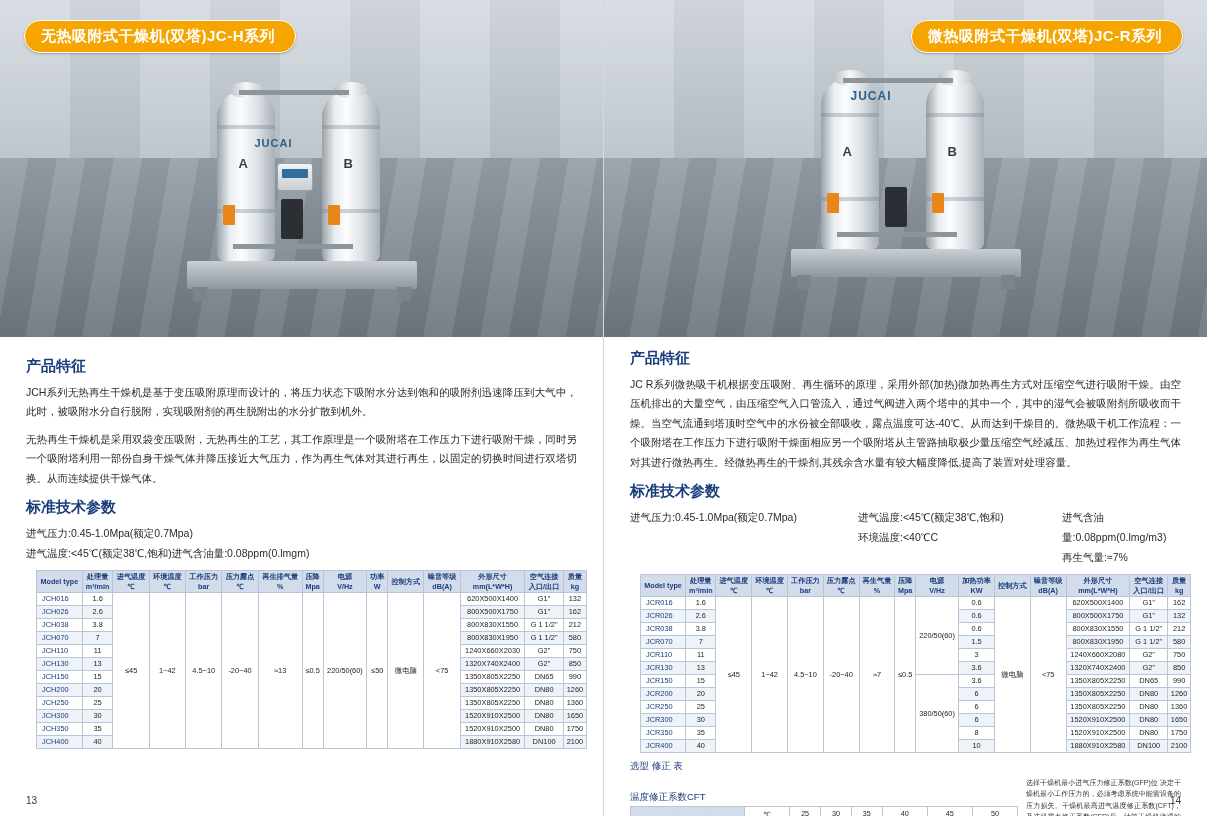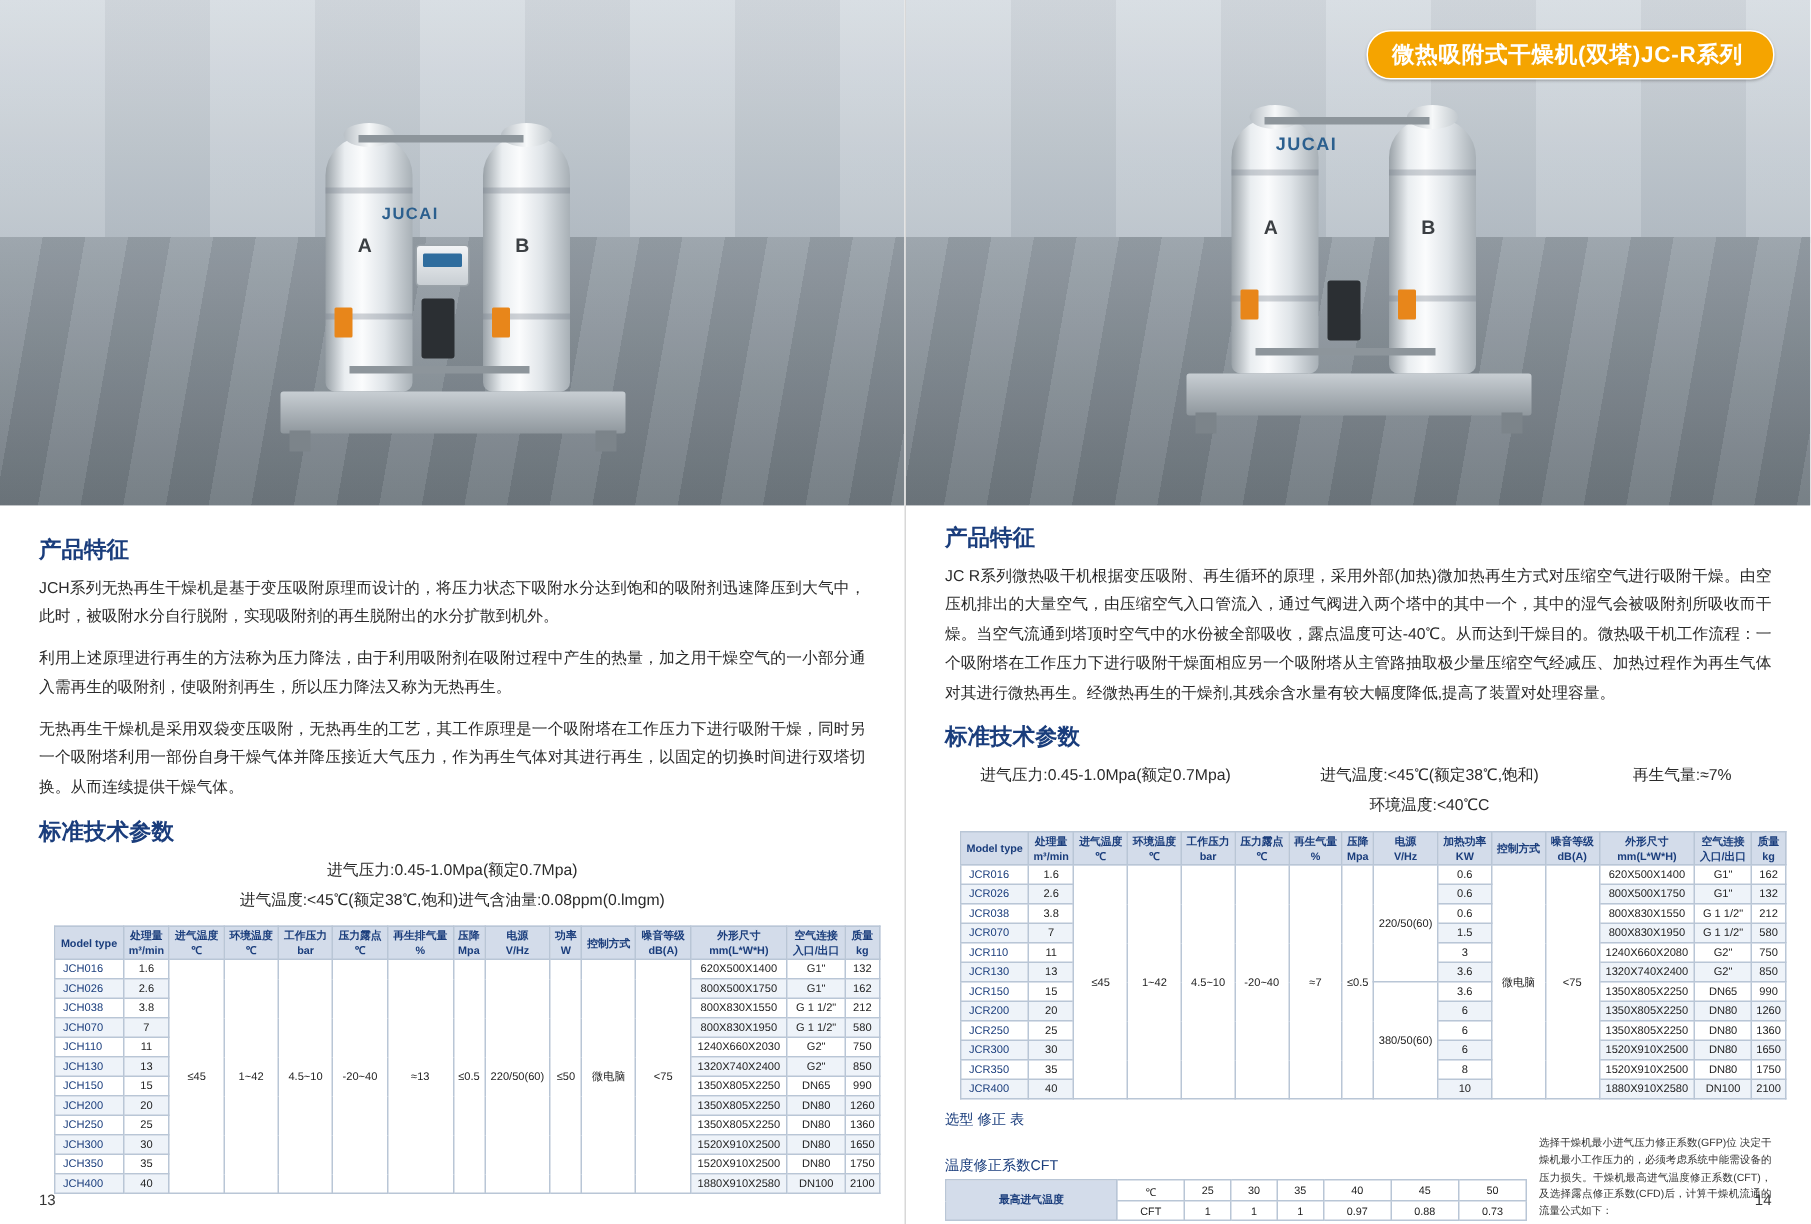--- a/index.html
+++ b/index.html
@@ -95,21 +95,21 @@
   .machine .foot.f1 { left:16px; }
   .machine .foot.f2 { right:16px; }
 
   
   .content { padding:10px 26px 0 26px; }
   .content.right { padding-top:12px; }
   h2.sec {
     font-size:15px; color:#1a3d7c; margin:10px 0 7px 0; font-weight:bold;
   }
   .para { font-size:10.5px; line-height:1.85; color:#2a2a2a; margin:0 0 8px 0; text-align:justify; }
-  .spec-line { font-size:10.5px; line-height:1.9; color:#2a2a2a;text-align:center; }
+  .spec-line { font-size:10.5px; line-height:1.9; color:#2a2a2a; }
 
   
   table.t { border-collapse:collapse; width:100%; font-size:7.4px; color:#1d1d1d;margin-left:10px; }
   table.t th, table.t td { border:1px solid #b9c6d6; padding:1px 2px; text-align:center; line-height:1.35; }
   table.t thead th { background:#d3dcea; color:#1a3d7c; font-weight:bold; font-size:7.2px; }
   table.t tbody tr.alt td { background:#eef3f9; }
   table.t td.model { text-align:left; padding-left:5px; color:#1a3d7c; }
   .tbl-wrap { margin-top:6px; }
 
   
@@ -129,20 +129,23 @@
 
 <div class="page left">
 
   <div class="hero left">
     <div class="hero-bg">
       <div class="hero-wall"></div>
       <div class="hero-horizon"></div>
       <div class="hero-floor"></div>
     </div>
 
+    <div class="banner">
+      <span class="txt">无热吸附式干燥机(双塔)JC-H系列</span>
+    </div>
 
     <div class="machine">
       <div class="tank a">
         <div class="cap"></div>
         <div class="band" style="top:34px"></div>
         <div class="band" style="top:118px"></div>
         <div class="tag"></div>
       </div>
       <div class="tank b">
         <div class="cap"></div>
@@ -161,21 +164,20 @@
       <div class="pipe" style="left:62px;bottom:206px;width:110px;height:5px"></div>
       <div class="base"></div>
       <div class="foot f1"></div>
       <div class="foot f2"></div>
     </div>
   </div>
 
   <div class="content">
     <h2 class="sec">产品特征</h2>
     <p class="para">JCH系列无热再生干燥机是基于变压吸附原理而设计的，将压力状态下吸附水分达到饱和的吸附剂迅速降压到大气中，此时，被吸附水分自行脱附，实现吸附剂的再生脱附出的水分扩散到机外。</p>
-    <p class="para">利用上述原理进行再生的方法称为压力降法，由于利用吸附剂在吸附过程中产生的热量，加之用干燥空气的一小部分通入需再生的吸附剂，使吸附剂再生，所以压力降法又称为无热再生。</p>
     <p class="para">无热再生干燥机是采用双袋变压吸附，无热再生的工艺，其工作原理是一个吸附塔在工作压力下进行吸附干燥，同时另一个吸附塔利用一部份自身干燥气体并降压接近大气压力，作为再生气体对其进行再生，以固定的切换时间进行双塔切换。从而连续提供干燥气体。</p>
 
     <h2 class="sec">标准技术参数</h2>
     <div class="spec-line">进气压力:0.45-1.0Mpa(额定0.7Mpa)</div>
     <div class="spec-line">进气温度:&lt;45℃(额定38℃,饱和)进气含油量:0.08ppm(0.lmgm)</div>
 
     <div class="tbl-wrap">
       <table class="t">
         <thead>
           <tr>
@@ -360,20 +362,21 @@
     <h2 class="sec">标准技术参数</h2>
     <div style="display:flex; gap:14px;">
       <div style="flex:0 0 214px">
         <div class="spec-line">进气压力:0.45-1.0Mpa(额定0.7Mpa)</div>
       </div>
       <div style="flex:0 0 190px">
         <div class="spec-line">进气温度:&lt;45℃(额定38℃,饱和)</div>
         <div class="spec-line">环境温度:&lt;40℃C</div>
       </div>
       <div style="flex:1">
+        <div class="spec-line">进气含油量:0.08ppm(0.lmg/m3)</div>
         <div class="spec-line">再生气量:≈7%</div>
       </div>
     </div>
 
     <div class="tbl-wrap">
       <table class="t">
         <thead>
           <tr>
             <th>Model type</th>
             <th style="white-space:pre-line">处理量

